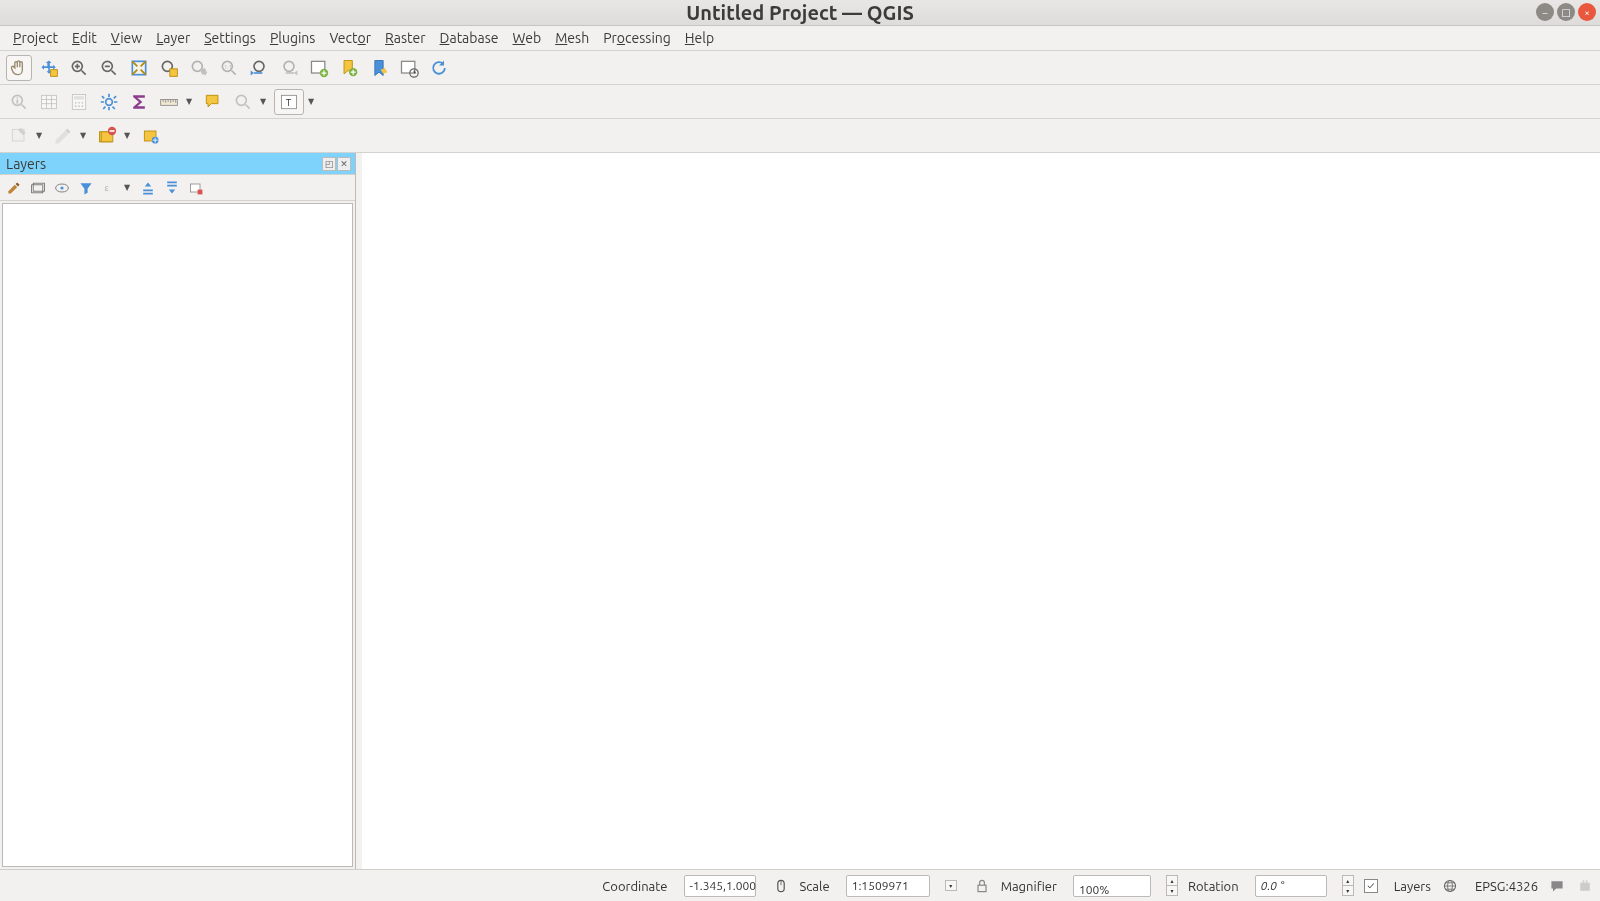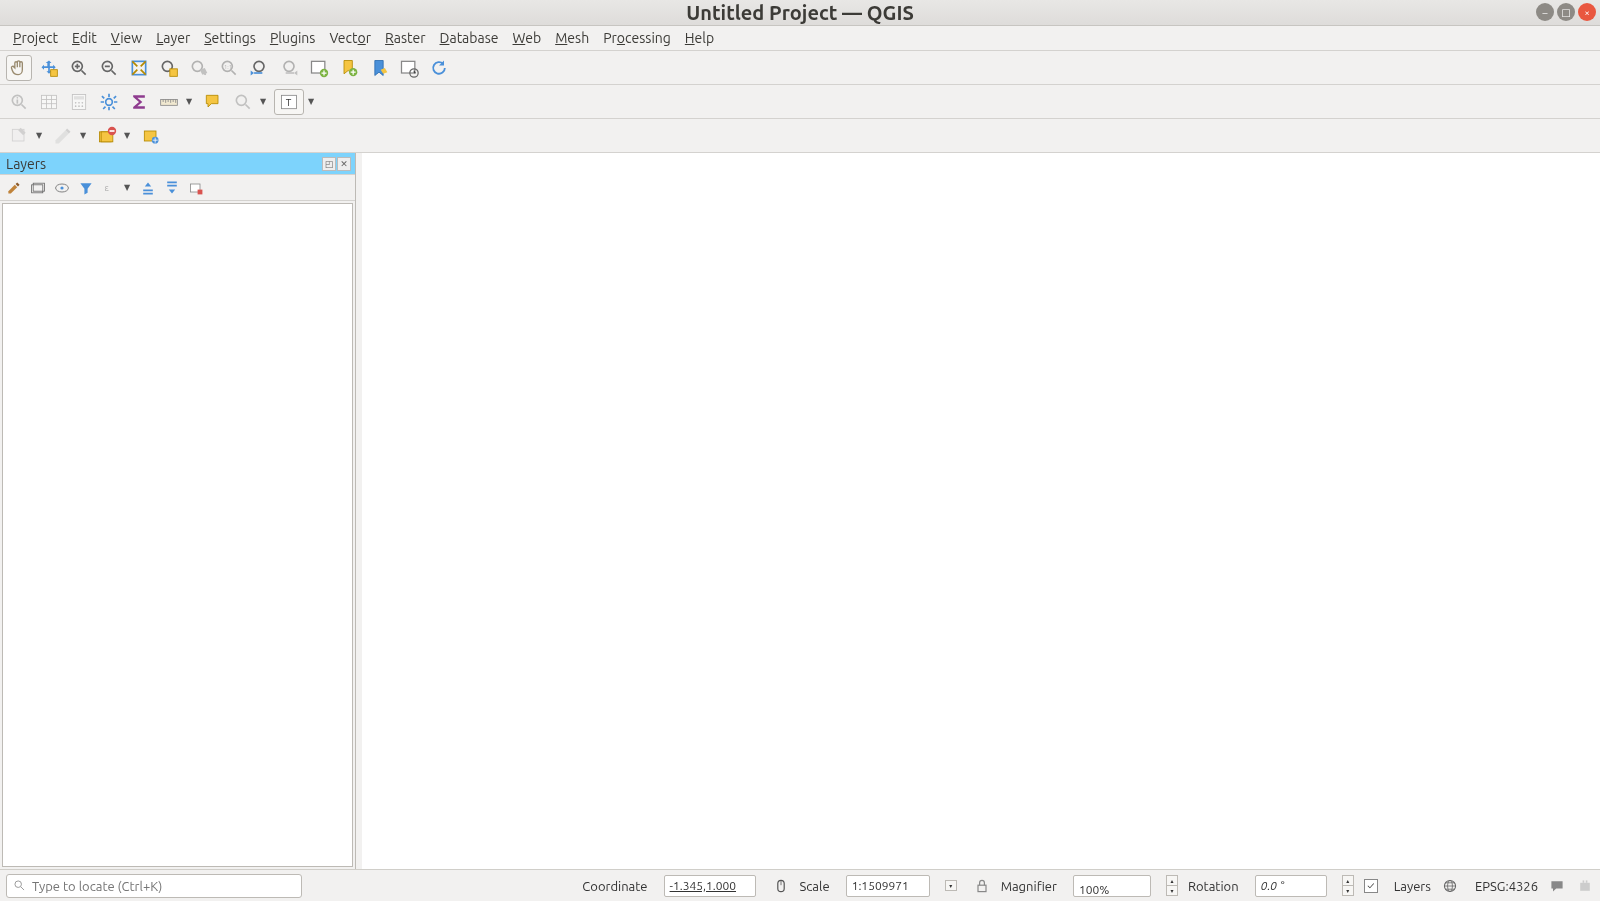--- a/index.html
+++ b/index.html
@@ -46,21 +46,21 @@
   .canvas-grip { width: 6px; background: #f2f1f0; }
   .canvas { flex: 1; background: #ffffff; }
 
   
   .statusbar { height: 32px; background: #f2f1f0; border-top: 1px solid #d0cec9; display: flex; align-items: center; padding: 0 6px; gap: 10px; font-size: 13px; }
   .locate-box { width: 296px; height: 24px; border: 1px solid #bdbab5; background: #fff; display: flex; align-items: center; padding: 0 6px; gap: 6px; border-radius: 3px; }
   .locate-box input { border: none; outline: none; flex: 1; font-size: 13px; color: #777; background: transparent; }
   .status-spacer { flex: 1; }
   .status-group { display: flex; align-items: center; gap: 16px; }
   .field { height: 22px; border: 1px solid #bdbab5; background: #fff; display: flex; align-items: center; padding: 0 5px; font-size: 12px; border-radius: 2px; }
-  .field.coord { width: 92px; text-decoration: underline; }
+  .field.coord { width: 72px; }
   .field.scale { width: 84px; }
   .field.mag { width: 78px; align-items: flex-end; }
   .field.rot { width: 72px; font-style: italic; }
   .spin { width: 12px; display: flex; flex-direction: column; margin-left: -1px; }
   .spin div { height: 11px; border: 1px solid #bdbab5; background: #f7f6f4; font-size: 6px; display: flex; align-items: center; justify-content: center; cursor: pointer; margin-top: -1px; }
   .cbx { width: 14px; height: 14px; border: 1px solid #888; background: #fff; display: flex; align-items: center; justify-content: center; font-size: 10px; cursor: pointer; }
   .sicon { width: 18px; height: 18px; display: flex; align-items: center; justify-content: center; }
   .sicon svg { width: 16px; height: 16px; }
 </style>
 </head>
@@ -349,27 +349,20 @@
     </div>
     <div class="layers-tree"></div>
   </div>
   <div class="canvas-wrap">
     <div class="canvas-grip"></div>
     <div class="canvas"></div>
   </div>
 </div>
 
 <div class="statusbar">
-  <div class="locate-box">
-    <svg width="13" height="13" viewBox="0 0 20 20">
-        <circle cx="8" cy="8" r="5" fill="none" stroke="#999" stroke-width="1.5"></circle>
-        <path stroke="#999" stroke-width="1.5" d="M12 12l5 5"></path>
-      </svg>
-    <input type="text" placeholder="Type to locate (Ctrl+K)" style="">
-  </div>
   <div class="status-spacer"></div>
 
   <div class="status-group">
     <span>Coordinate</span>
     <div class="field coord">
         <span>-1.345,1.000</span>
       </div>
     <div class="sicon">
         <svg viewBox="0 0 20 20">
           <rect x="6" y="3" width="8" height="14" rx="4" fill="none" stroke="#555" stroke-width="1.5"></rect>

